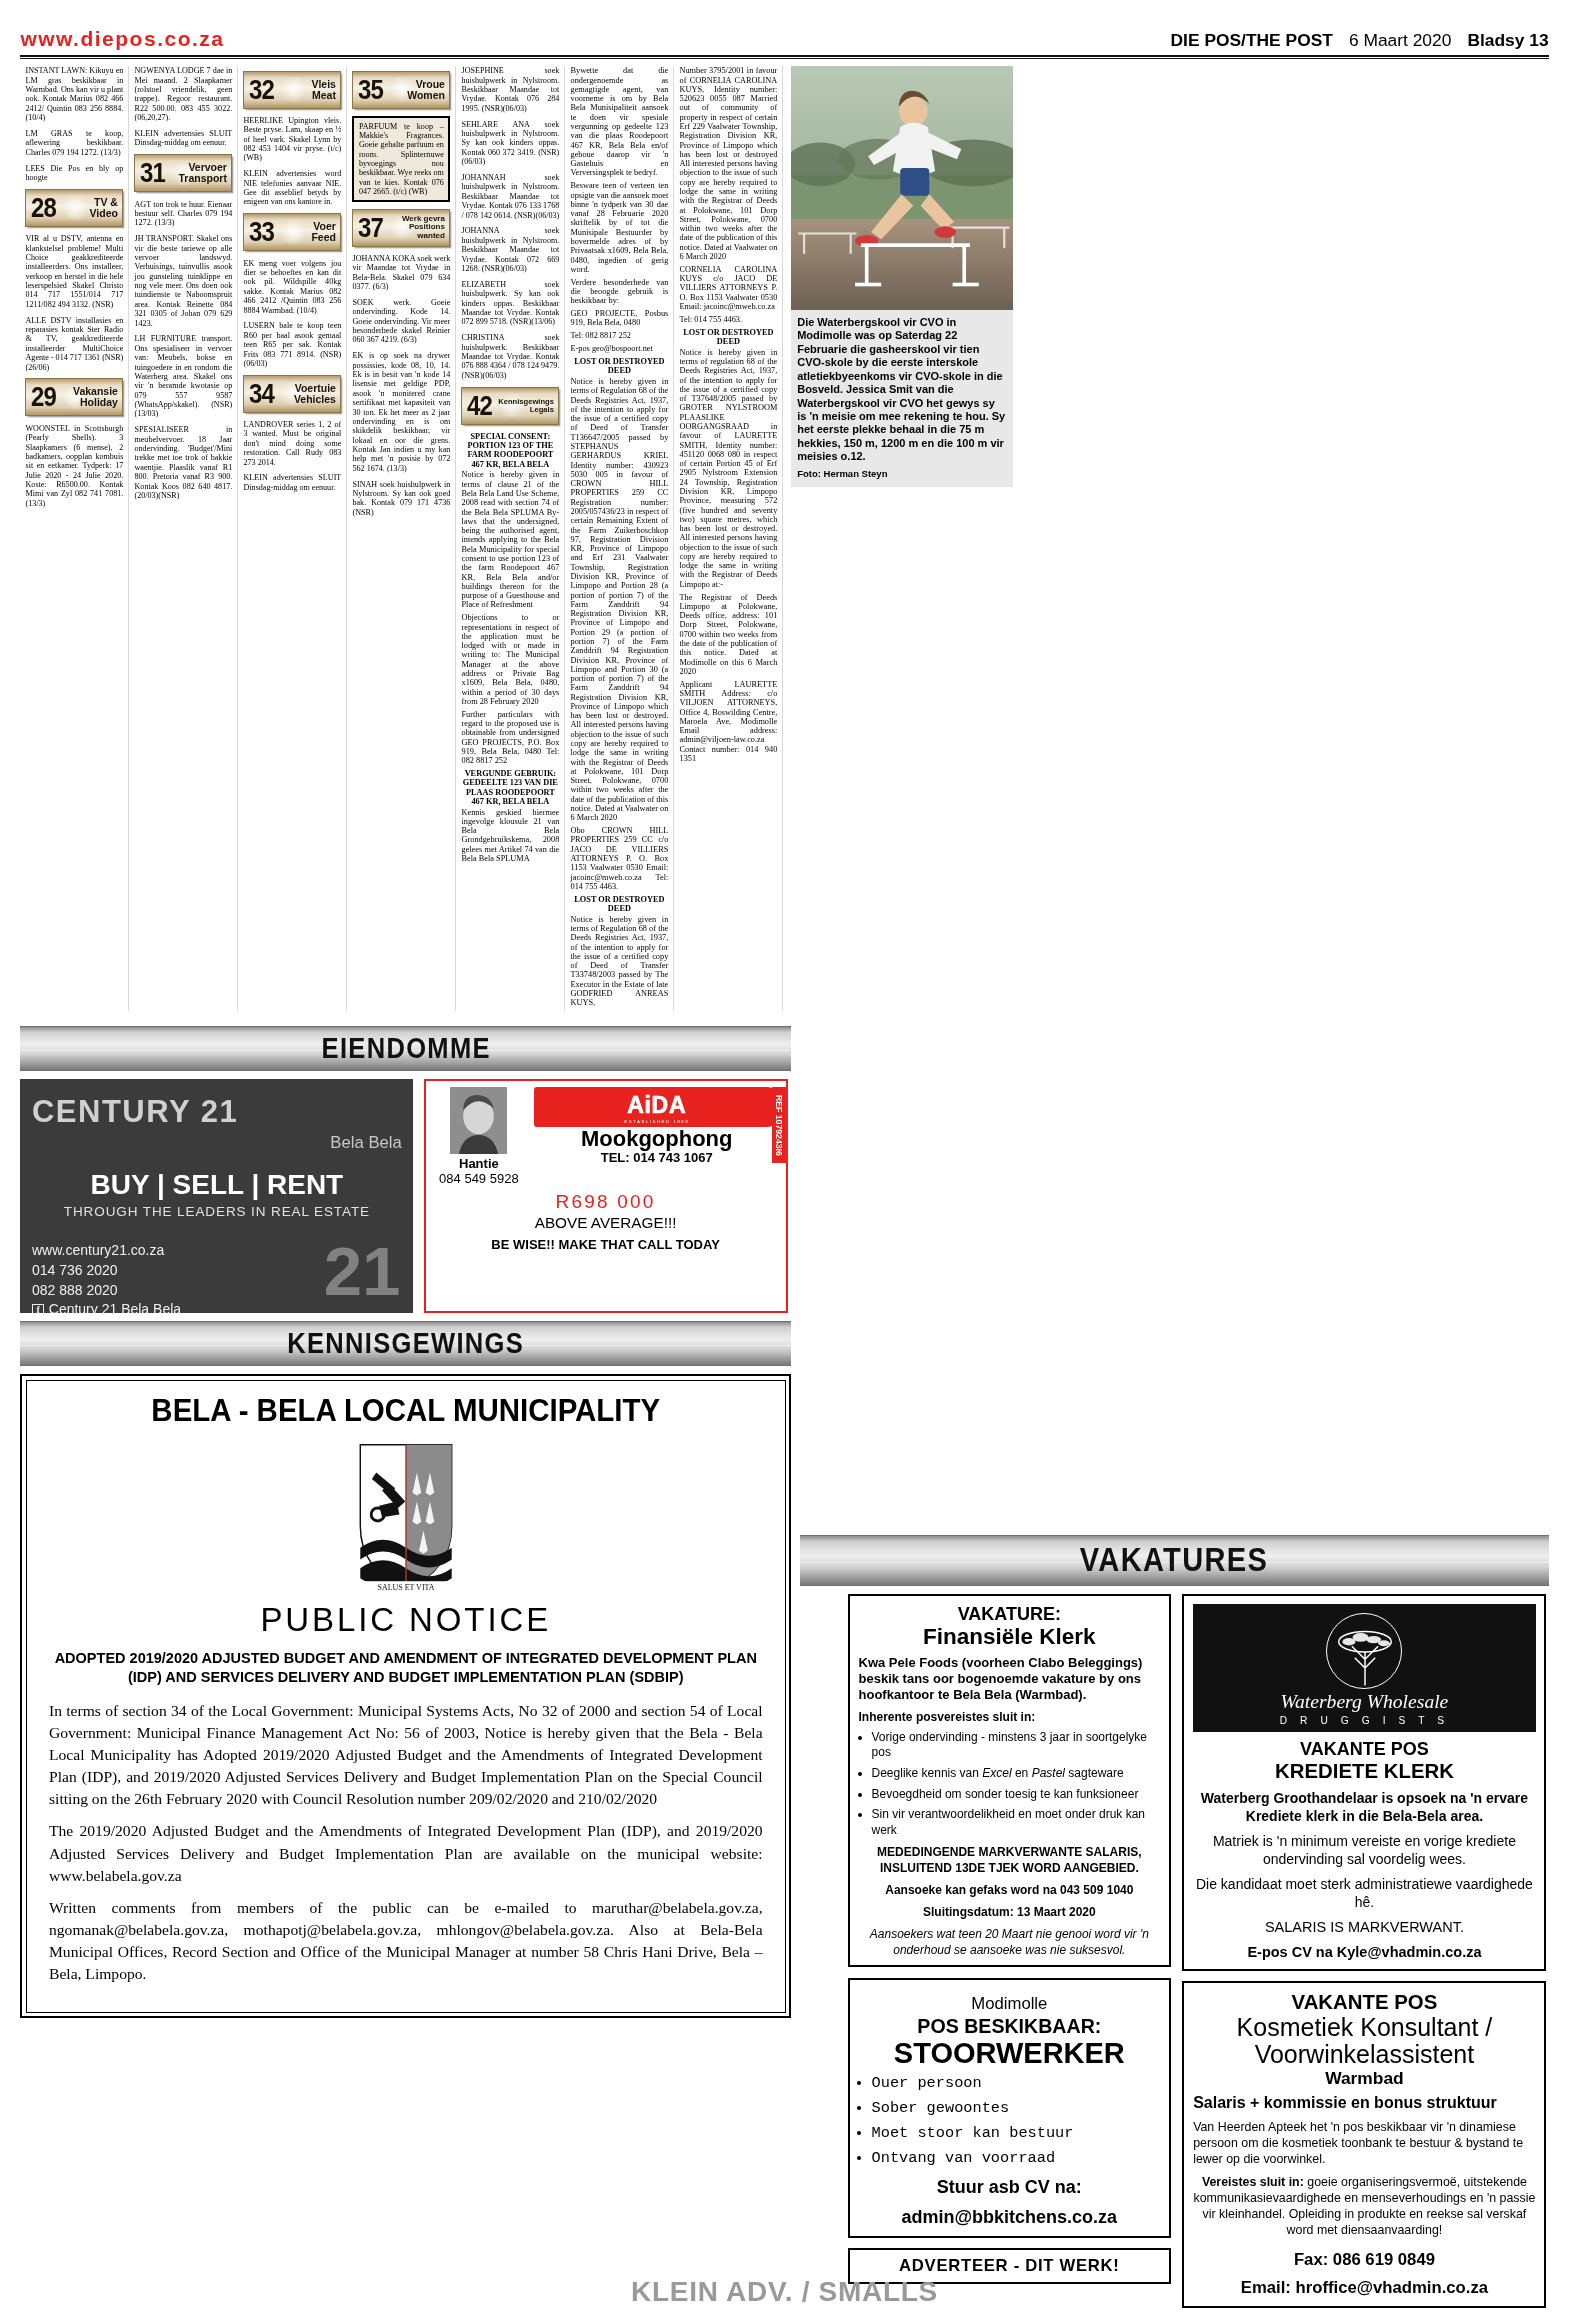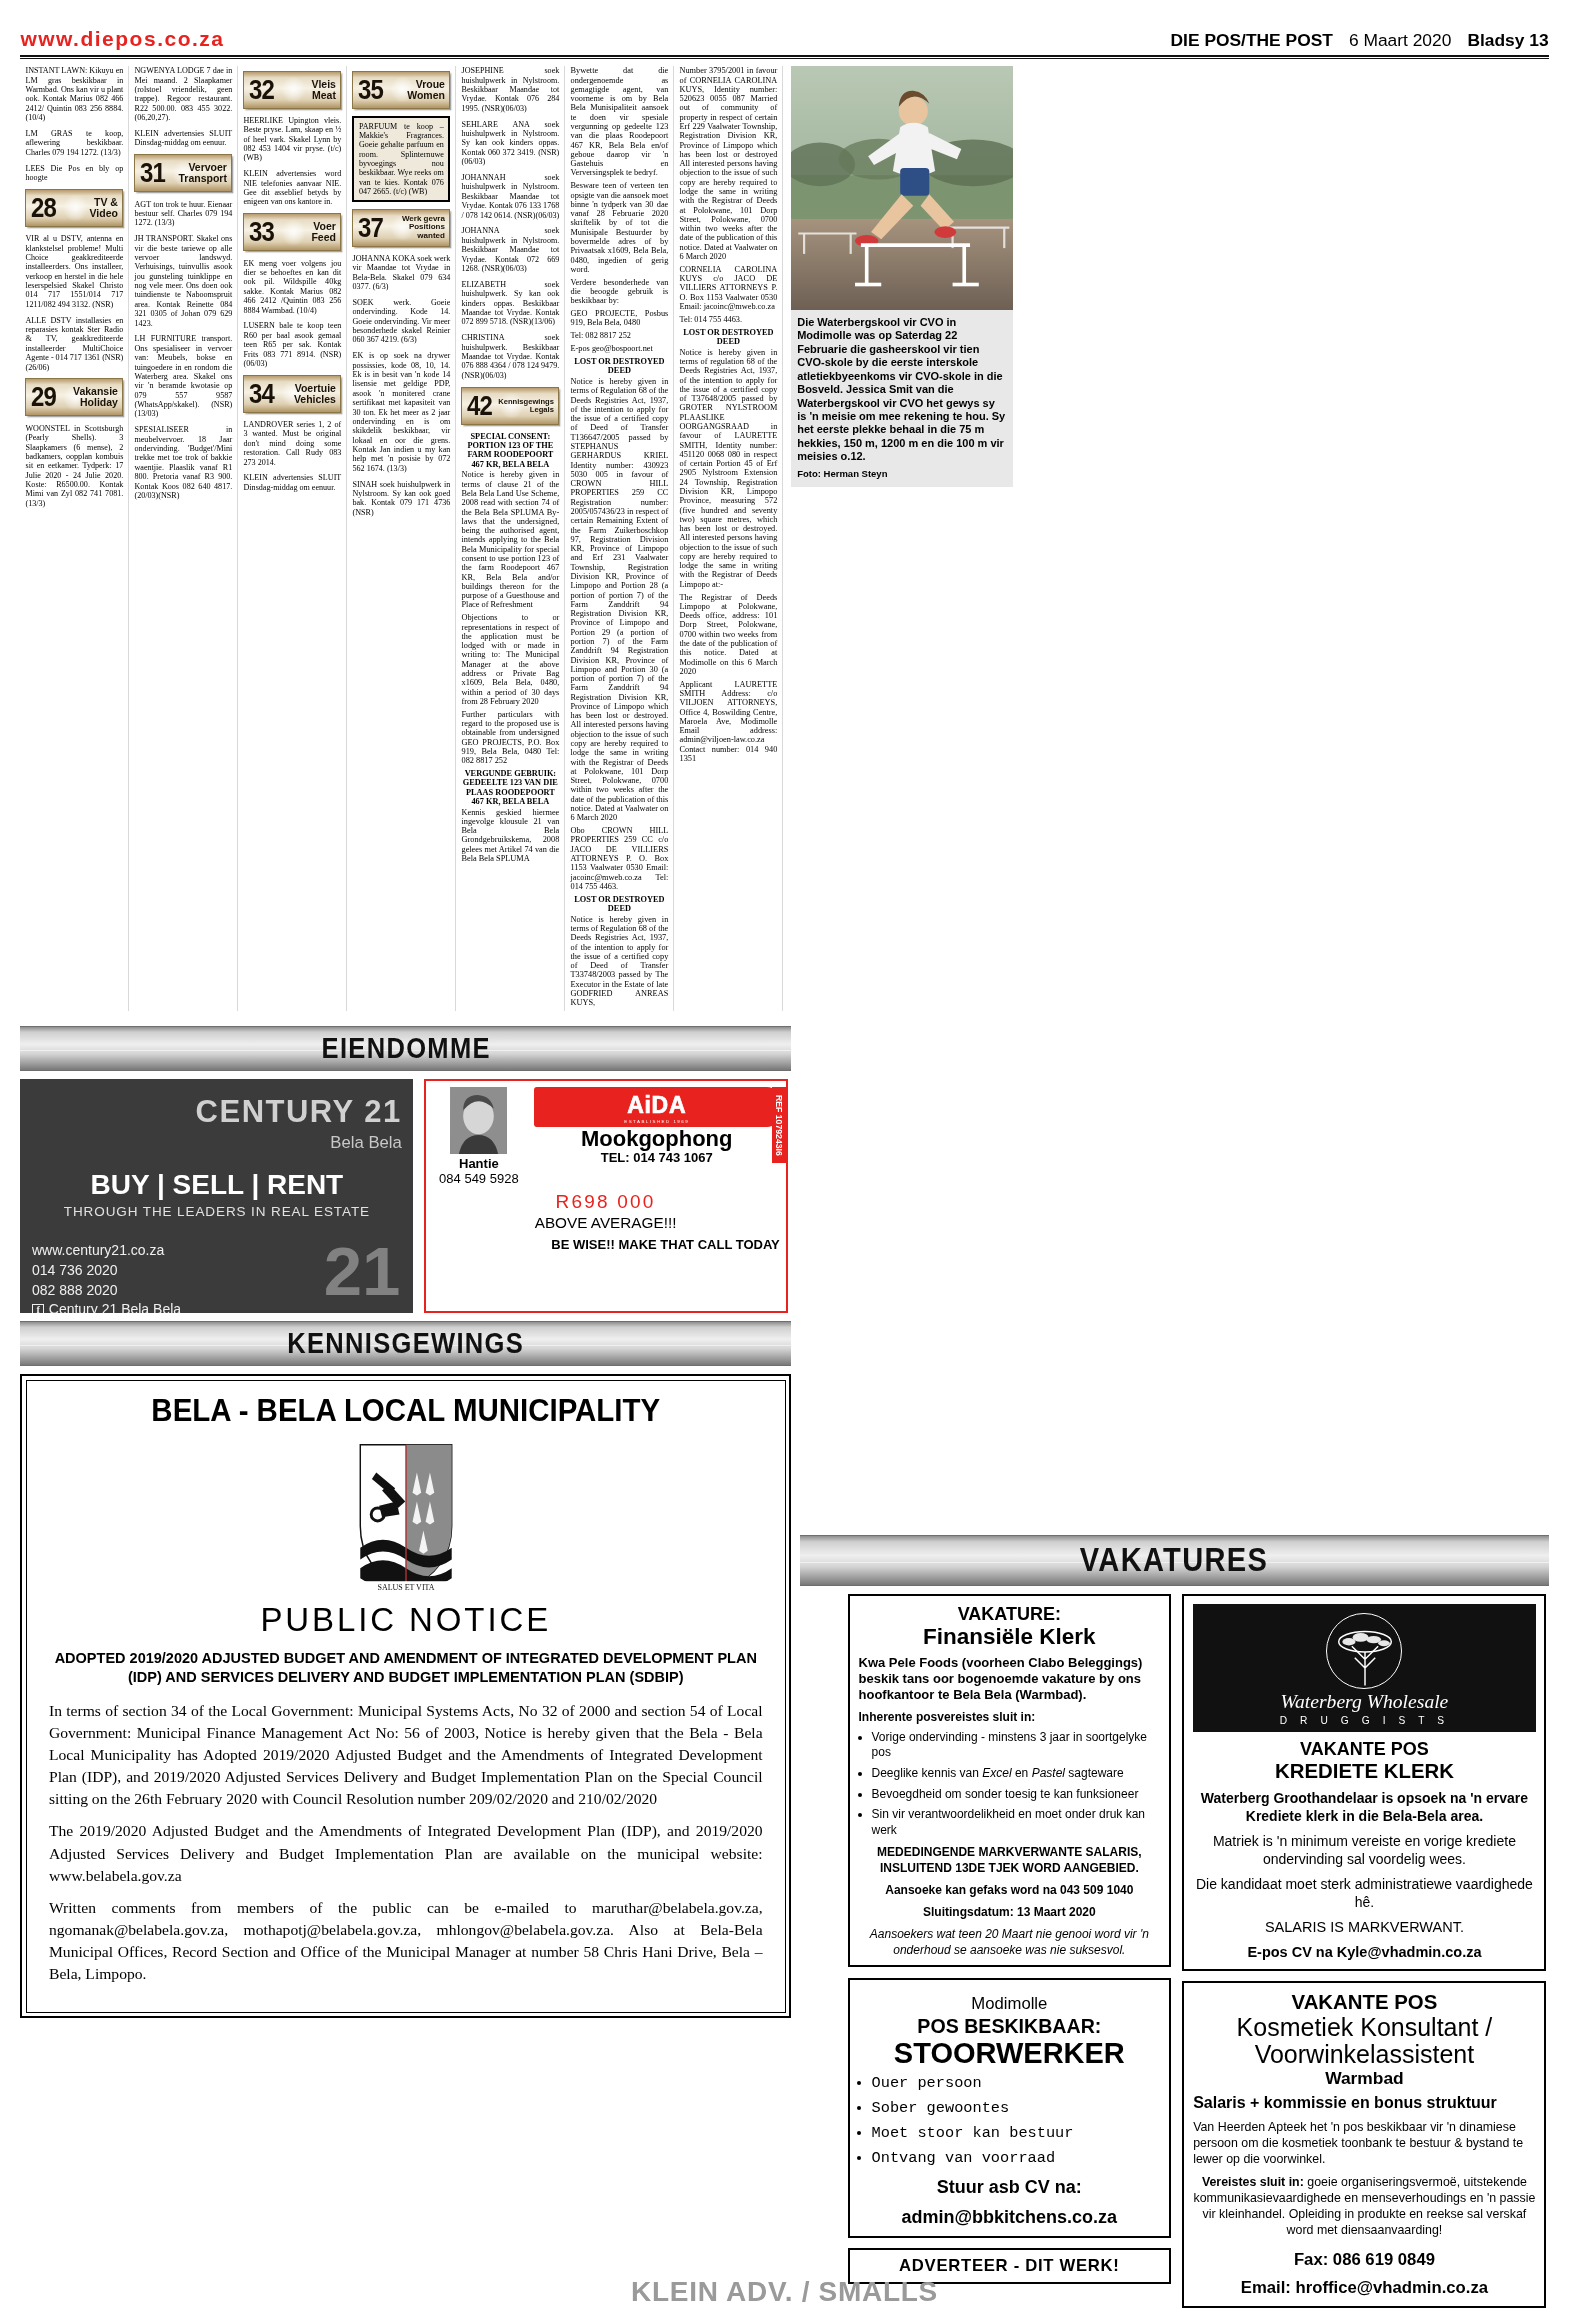--- a/index.html
+++ b/index.html
@@ -101,21 +101,21 @@
   .v-it { font-style: italic; }
 
   
   .wb-logo { background:#111; padding:7.3px 4.4px 5.8px; text-align:center; }
   .wb-circ { width:76px; height:76px; border:1.5px solid #fff; border-radius:50%; margin:1.5px auto 2.9px; position:relative; }
   .wb-name { color:#fff; font-family:"Liberation Serif", serif; font-style:italic; font-size:19.6px; }
   .wb-sub { color:#fff; font-family:"Liberation Sans", sans-serif; font-size:10.2px; letter-spacing:5.1px; margin-top:1.5px; }
 
   
   .c21 { background:#3b3b3b; color:#fff; padding:14.5px 11.6px 11.6px; position:relative; overflow:hidden; height:234px; }
-  .c21-logo { font-family:"Liberation Sans", sans-serif; font-weight:bold; font-size:31px; color:#d0d0d0; text-align:right; letter-spacing:1.5px; }
+  .c21-logo { font-family:"Liberation Sans", sans-serif; font-weight:bold; font-size:31px; color:#d0d0d0; text-align:left; letter-spacing:1.5px; }
   .c21-loc { font-family:"Liberation Sans", sans-serif; font-size:16.7px; color:#c8c8c8; text-align:right; margin-top:2.9px; }
   .c21-bsr { font-family:"Liberation Sans", sans-serif; font-weight:bold; font-size:28px; text-align:center; margin-top:16px; }
   .c21-th { font-family:"Liberation Sans", sans-serif; font-size:13.5px; text-align:center; letter-spacing:0.9px; color:#e2e2e2; margin-top:2.9px; }
   .c21-contact { font-family:"Liberation Sans", sans-serif; font-size:14px; line-height:1.42; margin-top:22px; color:#f0f0f0; }
   .c21-21 { position:absolute; right:13px; bottom:7.3px; font-family:"Liberation Sans", sans-serif; font-weight:bold;
       font-size:69px; color:#8e8e8e; opacity:.85; line-height:1; }
   .c21-fb { display:flex; align-items:center; gap:4.4px; }
   .fb-sq { width:12.4px; height:12.4px; border:1.5px solid #eee; display:inline-flex; align-items:center; justify-content:center;
      font-family:"Liberation Serif",serif; font-weight:bold; font-size:10.2px; line-height:1; }
 
@@ -127,21 +127,21 @@
   .aida-phone { font-family:"Liberation Sans", sans-serif; font-size:13px; text-align:center; }
   .aida-logo { background:#e8231f; border-radius:2.9px 13px 13px 2.9px; padding:4.4px 8.7px 2.9px; text-align:center; }
   .aida-logo-t { font-family:"Liberation Sans", sans-serif; font-weight:bold; font-size:23px; color:#fff; letter-spacing:0.7px;
       -webkit-text-stroke: 0.7px #fff; }
   .aida-est { font-family:"Liberation Sans", sans-serif; font-size:4.4px; color:#fff; letter-spacing:1.5px; }
   .aida-town { font-family:"Liberation Sans", sans-serif; font-weight:bold; font-size:22px; text-align:center; line-height:1; margin-top:1.5px;}
   .aida-tel { font-family:"Liberation Sans", sans-serif; font-weight:bold; font-size:13px; text-align:center; }
   .aida-price { font-family:"Liberation Sans", sans-serif; font-size:19px; color:#e8231f; text-align:center; letter-spacing:2.2px; margin-top:4.4px; }
   .aida-above { font-family:"Liberation Sans", sans-serif; font-size:15.3px; text-align:center; margin-top:1.5px; }
   .aida-desc { font-family:"Liberation Sans", sans-serif; font-size:12px; line-height:1.28; text-align:justify; margin-top:2.9px; }
-  .aida-cta { font-family:"Liberation Sans", sans-serif; font-weight:bold; font-size:13px; text-align:right; margin-top:4.4px; }
+  .aida-cta { font-family:"Liberation Sans", sans-serif; font-weight:bold; font-size:13px; text-align:center; margin-top:4.4px; }
   .aida-ref { position:absolute; right:-0.7px; top:5.8px; writing-mode:vertical-rl; font-family:"Liberation Sans", sans-serif;
       font-weight:bold; font-size:8.7px; color:#fff; background:#e8231f; padding:7.3px 2.2px; }
 
   .footer-note { border:2.2px solid #000; text-align:center; font-family:"Liberation Sans", sans-serif; font-weight:bold;
       font-size:16.7px; padding:5.8px; letter-spacing:0.7px; }
 </style>
 </head>
 <body>
 
 <div class="page">

